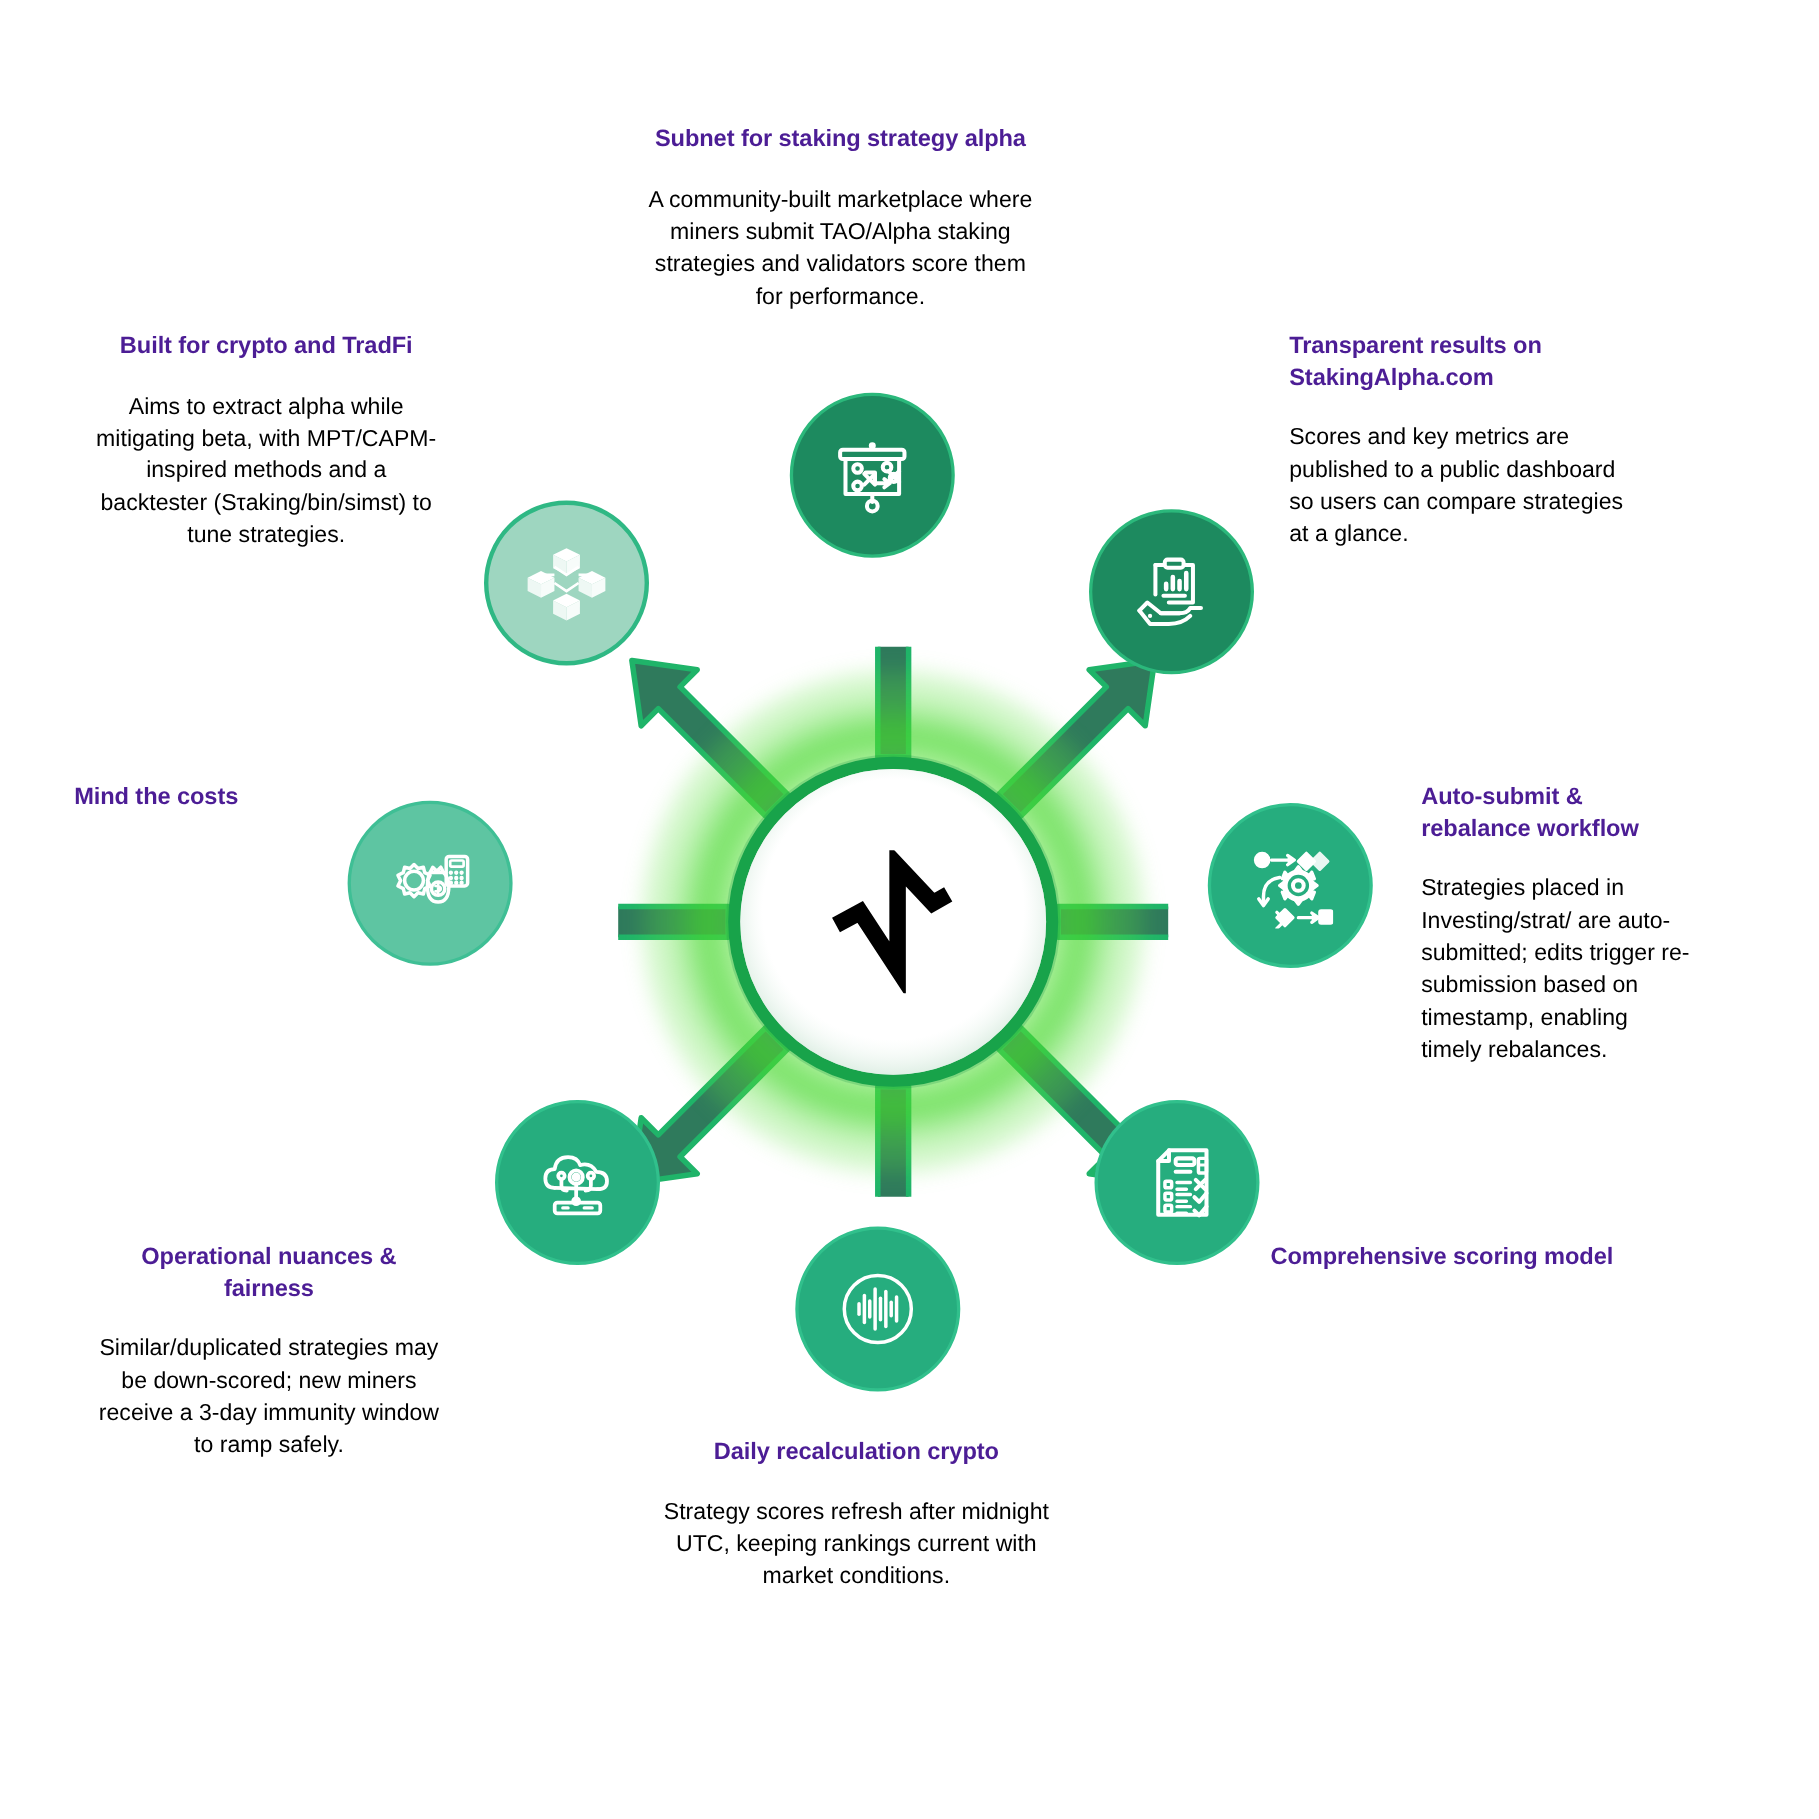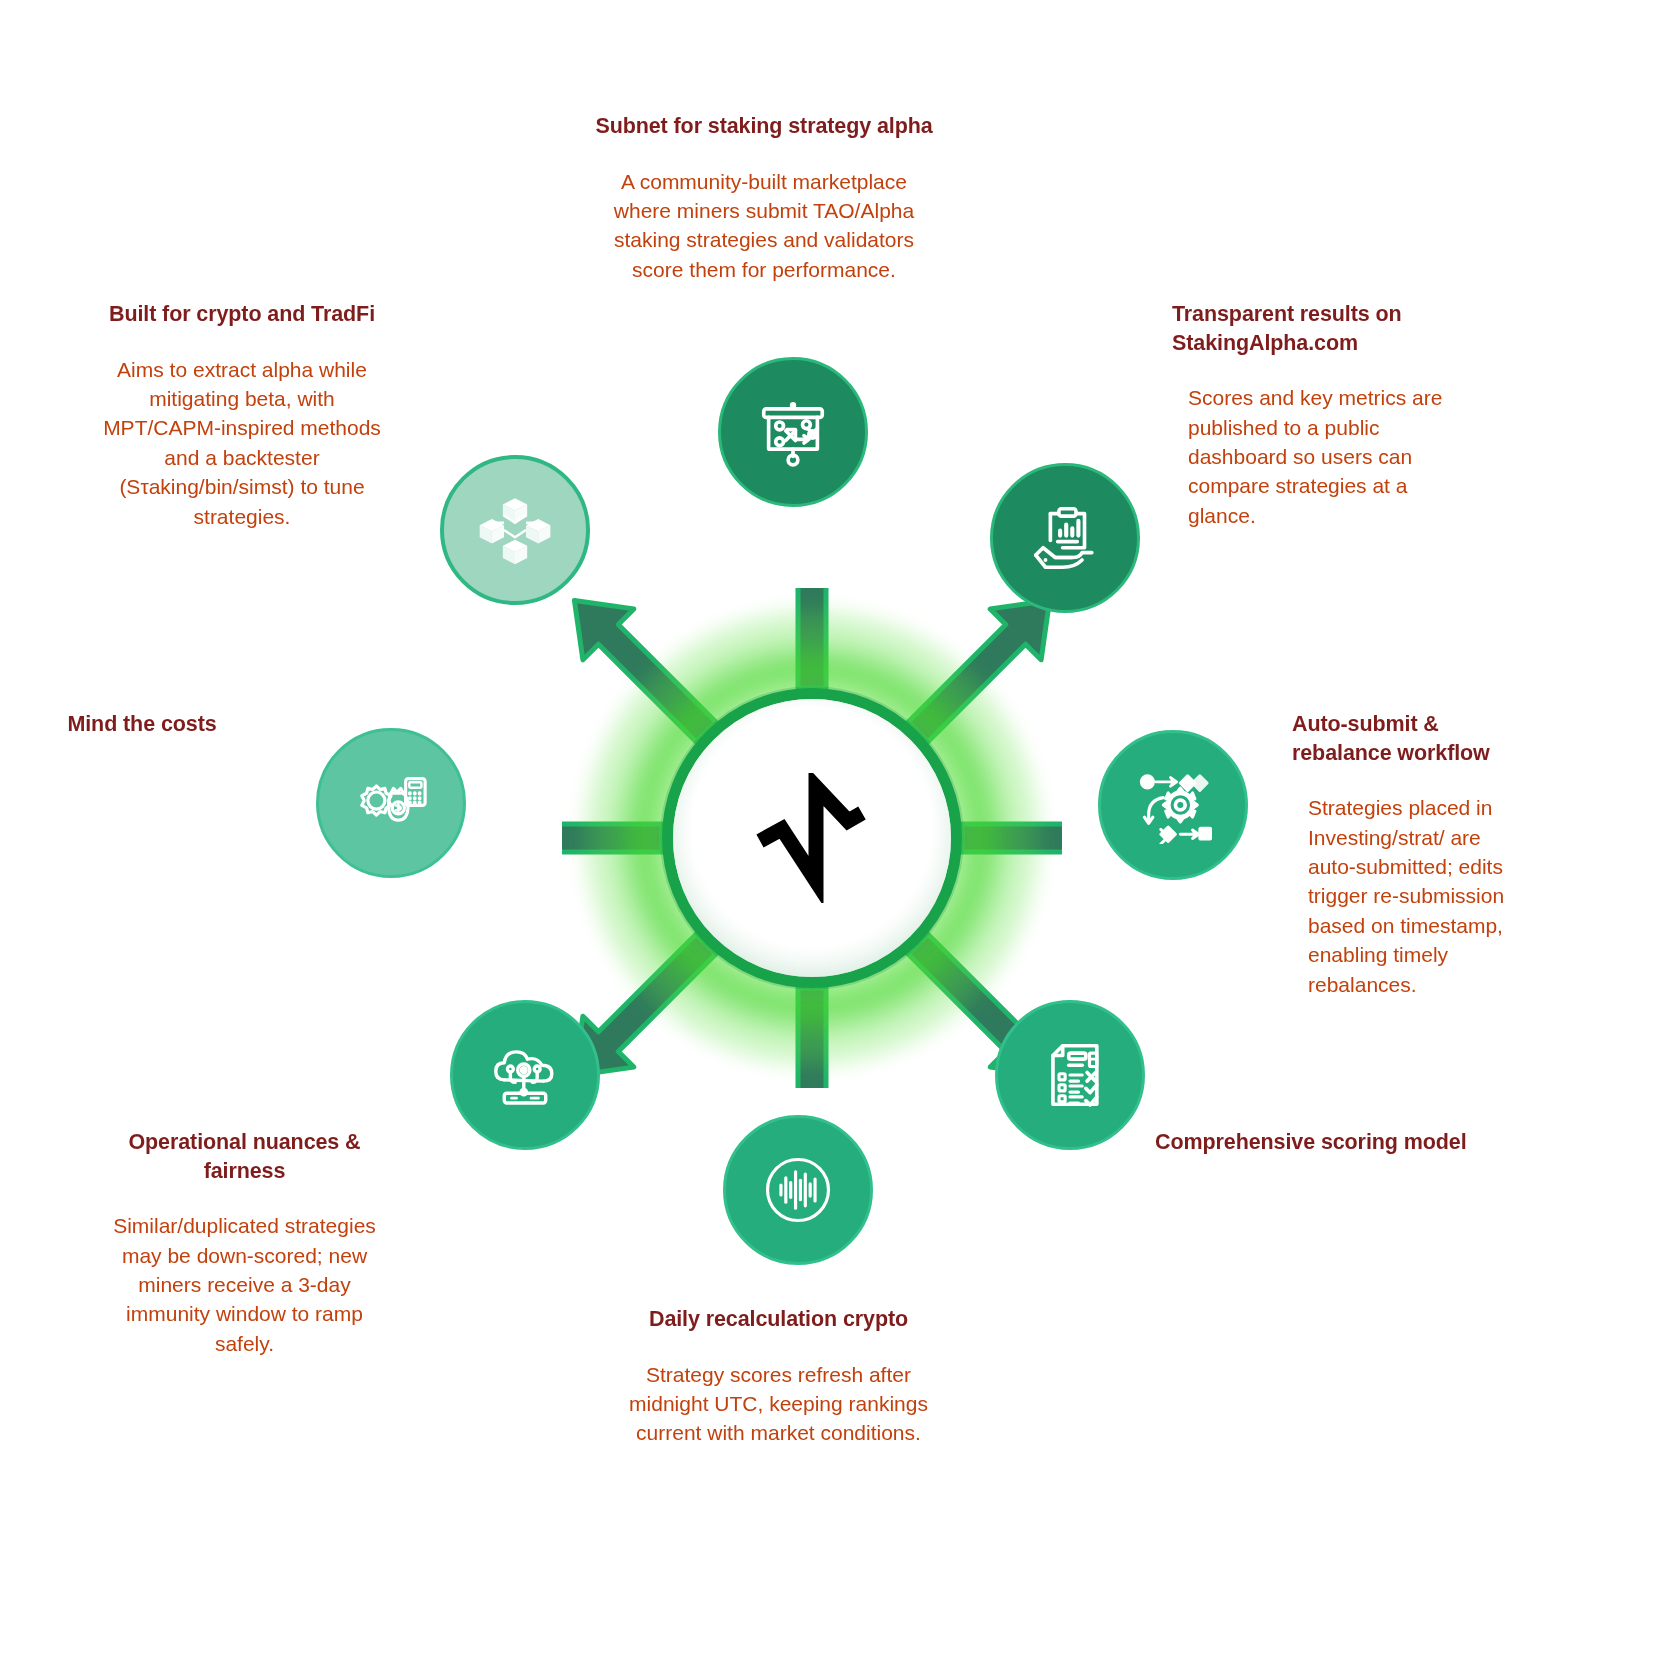--- a/index.html
+++ b/index.html
@@ -23,30 +23,30 @@
 
   
   .block {
     position: absolute;
     width: 300px;
   }
   .block .heading {
     font-size: 21.5px;
     font-weight: bold;
     line-height: 1.33;
-    color: #7f1d1d;
+    color: #4c1d95;
     margin: 0 0 26px 0;
     letter-spacing: -0.1px;
   }
   .block .body {
     font-size: 21px;
     font-weight: 400;
     line-height: 1.40;
-    color: #c2410c;
-    margin: 16px;
+    color: #000000;
+    margin: 0;
   }
   .align-right { text-align: center; }
   .align-left  { text-align: left;  }
   .align-center{ text-align: center;}
 
   
   #b-top     { left: 584px;  top: 112px;  width: 360px; }
   #b-tleft   { left: 86px;   top: 300px;  width: 312px; }
   #b-tright  { left: 1172px; top: 300px;  width: 312px; }
   #b-left    { left: 20px;   top: 710px;  width: 244px; }

